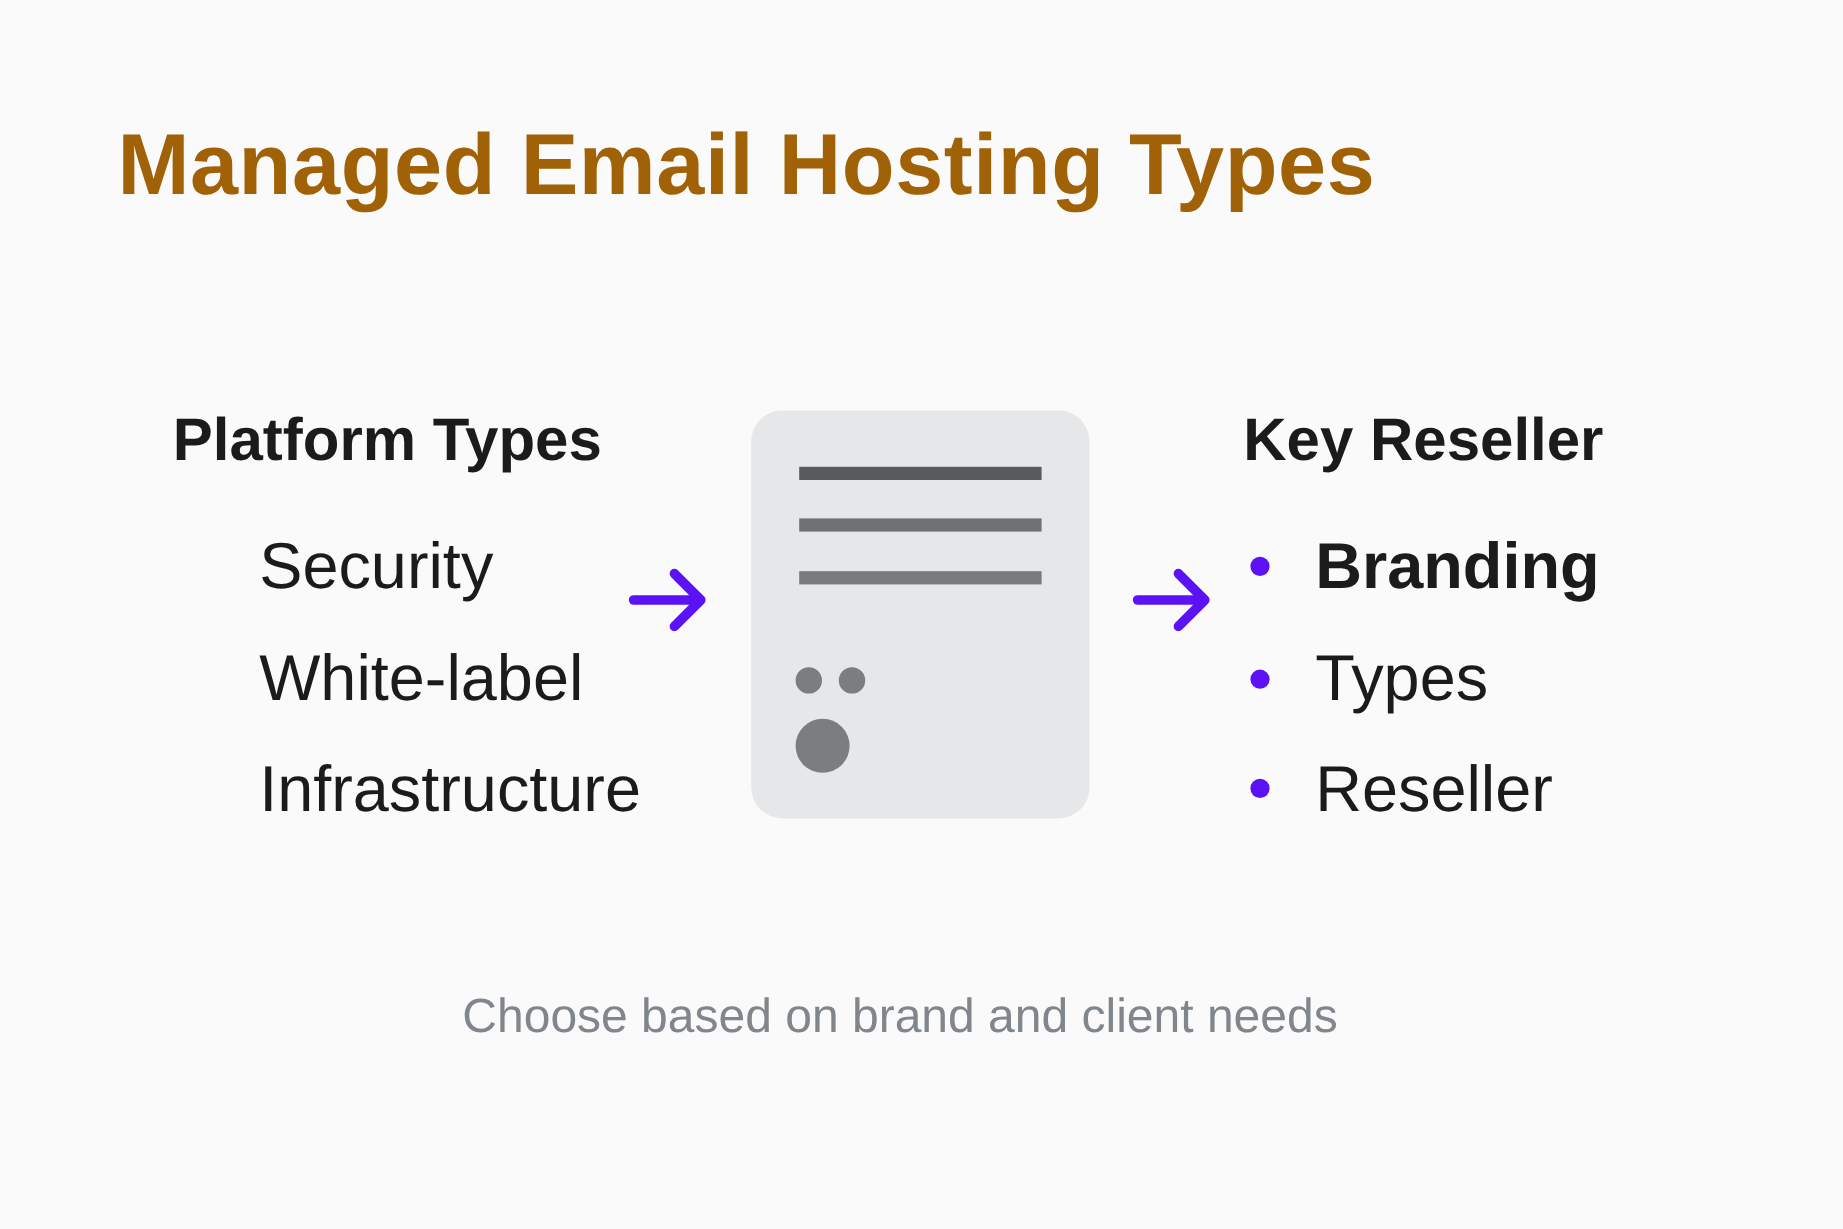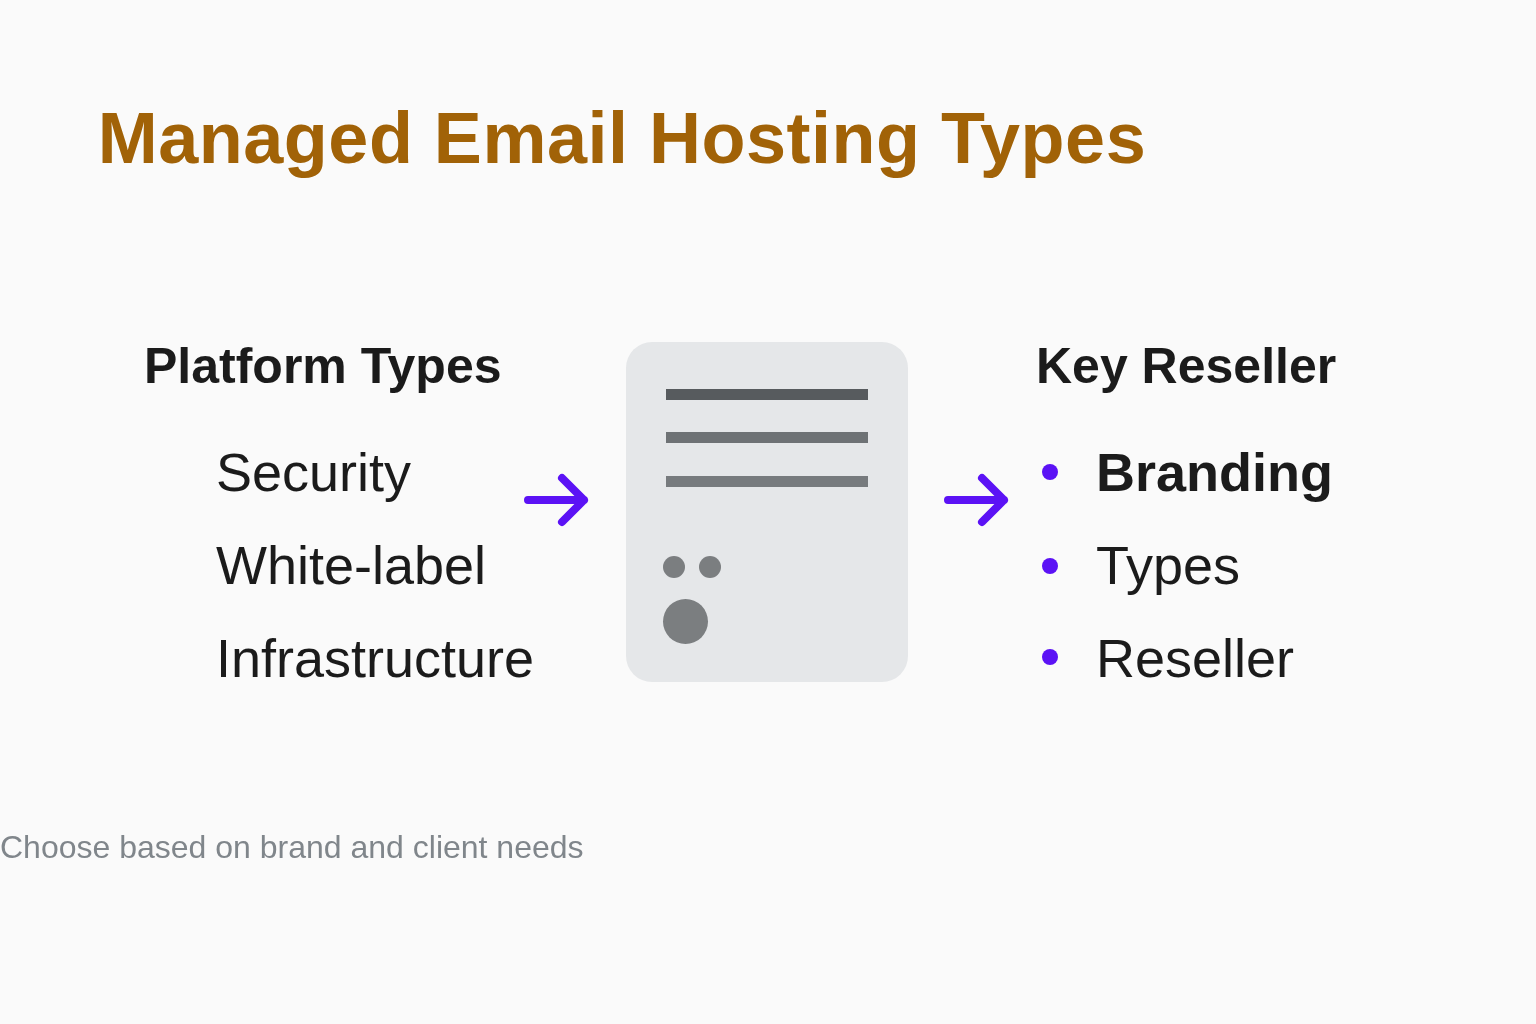--- a/index.html
+++ b/index.html
@@ -24,22 +24,22 @@
     position: absolute; width: 16px; height: 16px; border-radius: 50%;
   }
   .doc {
     position: absolute; left: 626px; top: 342px; width: 282px; height: 340px;
     background: #e5e7e9; border-radius: 26px;
   }
   .bar { position: absolute; left: 40px; width: 202px; height: 11px; }
   .dot { position: absolute; border-radius: 50%; background: #7b7e80; }
   .arrow { position: absolute; width: 70px; height: 60px; }
   .footer {
-    position: absolute; left: 0; width: 1500px; top: 820px; text-align: left;
-    font-size: 32px; color: #80868b; line-height: 54px;
+    position: absolute; left: 0; width: 1500px; top: 820px; text-align: center;
+    font-size: 40px; color: #80868b; line-height: 54px;
   }
 </style>
 </head>
 <body>
 
 <div class="title">Managed Email Hosting Types</div>
 
 <div class="heading" style="left:144px; top:336px;">Platform Types</div>
 <div class="item" style="left:216px; top:440px;">Security</div>
 <div class="item" style="left:216px; top:533px;">White-label</div>

